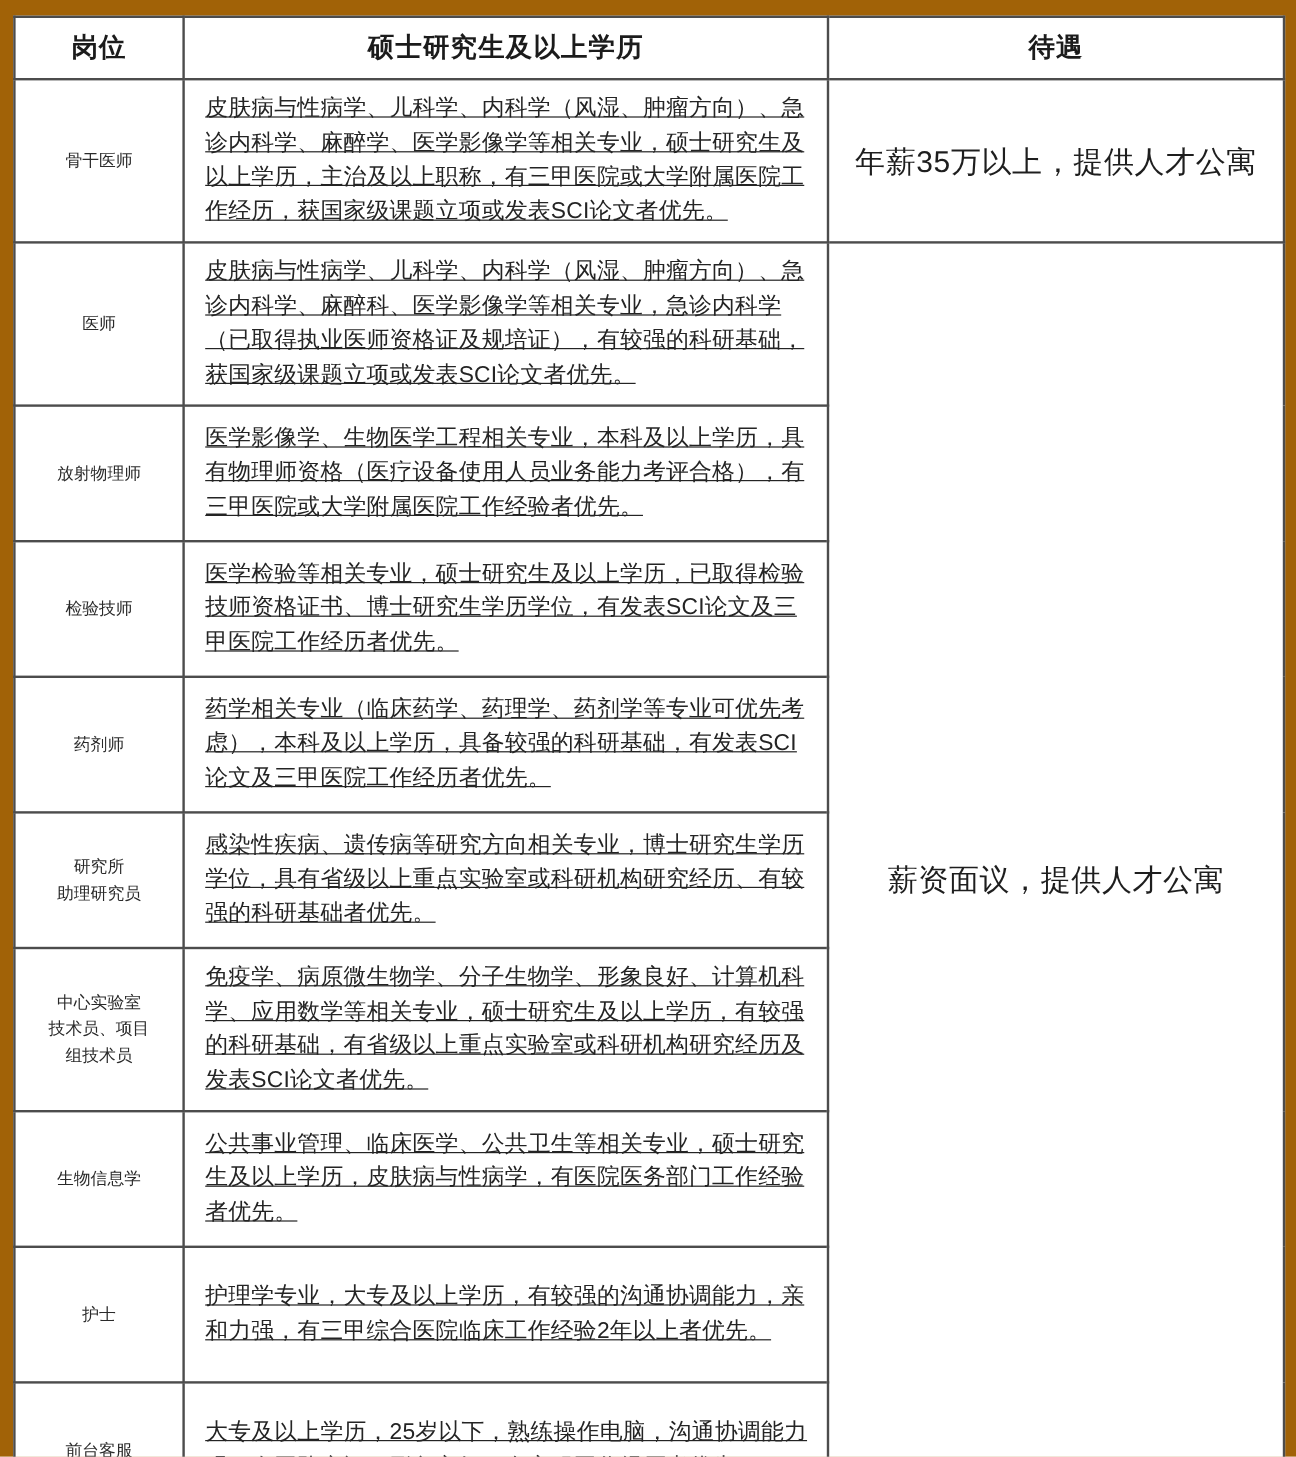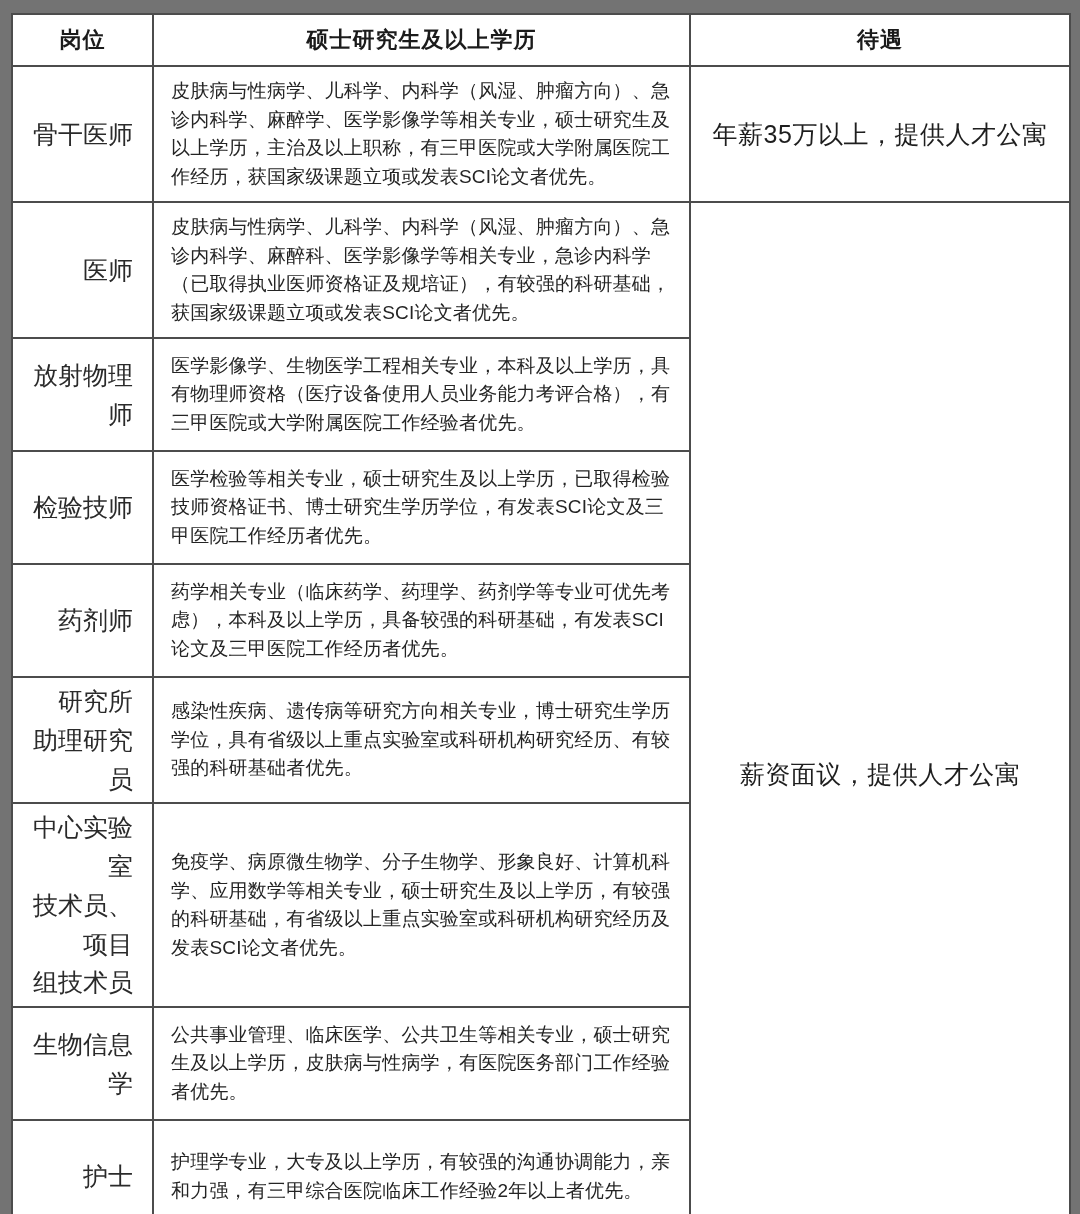--- a/index.html
+++ b/index.html
@@ -5,21 +5,21 @@
   * { margin: 0; padding: 0; box-sizing: border-box; }
   html, body {
     width: 1080px;
     background: #fdfdfd;
     font-family: "Liberation Sans", sans-serif;
     color: #222222;
   }
   .page {
     width: 1080px;
     height: 1214px;
-    background: #737373;
+    background: #a16207;
     padding: 13px 11px 14px 11px;
   }
   table.recruit {
     border-collapse: collapse;
     width: 1058px;
     table-layout: fixed;
     background: #ffffff;
   }
   th, td {
     border: 2px solid #4c4c4c;
@@ -28,36 +28,37 @@
     height: 52px;
     font-size: 22px;
     font-weight: bold;
     text-align: center;
     vertical-align: middle;
     letter-spacing: 1px;
     color: #1b1b1b;
   }
   td { height: 113px; }
   td.position {
-    text-align: right;
+    text-align: center;
     vertical-align: middle;
-    font-size: 25px;
+    font-size: 14px;
     line-height: 1.55;
     white-space: pre-line;
     color: #2a2a2a;
     padding: 4px 19px;
   }
   td.requirements {
     text-align: left;
     vertical-align: middle;
     font-size: 19px;
     line-height: 1.5;
     padding: 10px 15px 10px 17px;
     color: #242424;
     letter-spacing: 0.2px;
+    text-decoration: underline;
   }
   td.treatment {
     text-align: center;
     vertical-align: middle;
     font-size: 25px;
     color: #1e1e1e;
     letter-spacing: 0.5px;
     padding: 4px 10px;
   }
 </style>

